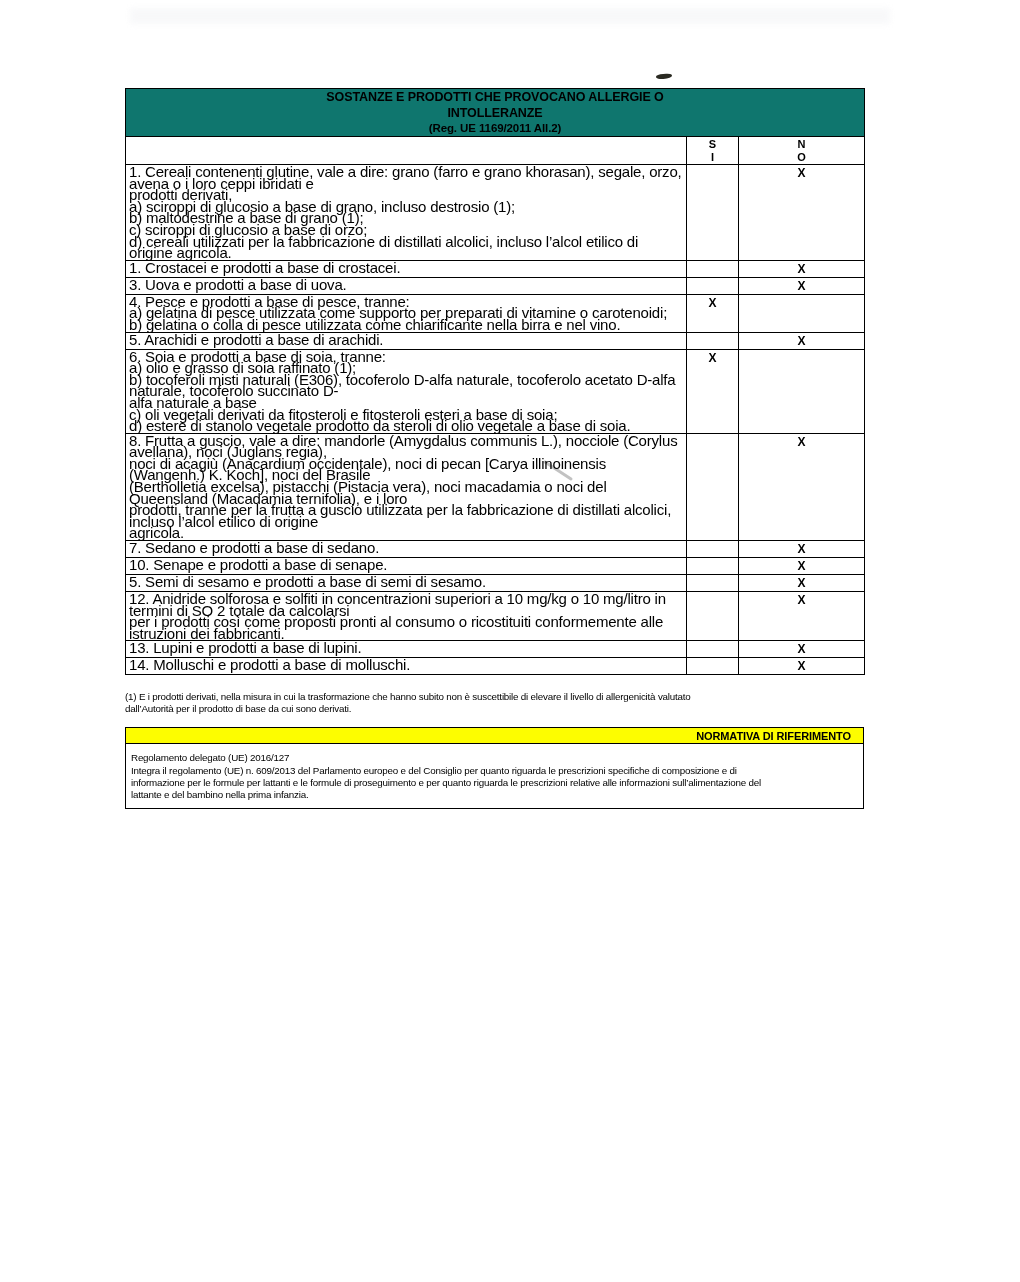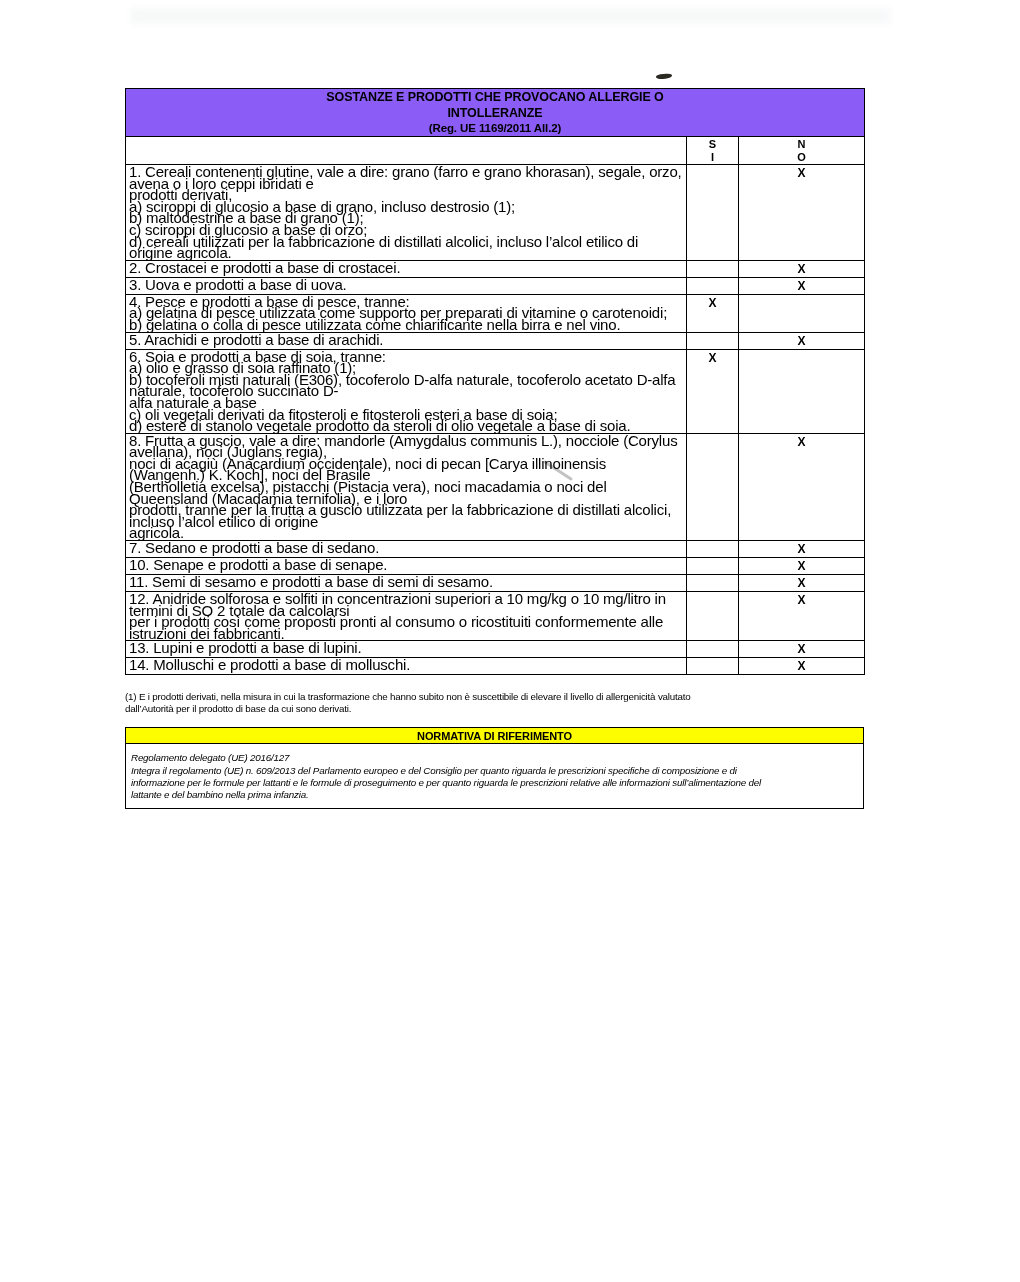--- a/index.html
+++ b/index.html
@@ -29,21 +29,21 @@
   }
   table.allergen{
     border-collapse:collapse;table-layout:fixed;width:739px;
   }
   table.allergen td{
     border:1px solid #000;
     vertical-align:top;
     padding:1px 3px;
   }
   td.banner-cell{
-    background:#8b5cf6;
+    background:#0f766e;
     text-align:center;
     padding:3px 2px 2px 2px;
   }
   .title-main{
     font-weight:bold;font-size:12.5px;line-height:15.5px;
     letter-spacing:-0.1px;white-space:pre-line;
   }
   .title-sub{
     font-weight:bold;font-size:11.5px;line-height:14px;letter-spacing:-0.1px;
   }
@@ -62,29 +62,28 @@
     font-weight:bold;font-size:12px;
   }
   .footnote{
     margin-top:16px;
     font-size:9.8px;line-height:12px;letter-spacing:-0.2px;
     white-space:pre-wrap;
   }
   .norm-section{margin-top:12px;}
   .norm-banner{
     background:#fdfd00;border:1px solid #000;
-    text-align:center;font-weight:bold;font-size:11px;
-    padding:2px 0 1px 0;letter-spacing:-0.1px;
+    text-align:right;font-weight:bold;font-size:11px;
+    padding:2px 12px 1px 0;letter-spacing:-0.1px;
   }
   .norm-body{
     border:1px solid #000;border-top:none;
     padding:8px 5px 6px 5px;
     font-size:9.8px;line-height:12.3px;letter-spacing:-0.2px;
     white-space:pre-wrap;
-    font-style:italic;
   }
 </style>
 </head>
 <body>
 
 <div class="page">
 
   <div class="ghost-smudge"></div>
   <div class="scan-dash"></div>
   <div class="scan-diagonal"></div>
@@ -118,21 +117,21 @@
             <td class="cell-text">1. Cereali contenenti glutine, vale a dire: grano (farro e grano khorasan), segale, orzo, avena o i loro ceppi ibridati e
 prodotti derivati,
 a) sciroppi di glucosio a base di grano, incluso destrosio (1);
 b) maltodestrine a base di grano (1);
 c) sciroppi di glucosio a base di orzo;
 d) cereali utilizzati per la fabbricazione di distillati alcolici, incluso l’alcol etilico di origine agricola.</td>
             <td class="cell-mark"></td>
             <td class="cell-mark">X</td>
           </tr>
           <tr>
-            <td class="cell-text">2. Crostacei e prodotti a base di crostacei.</td>
+            <td class="cell-text">1. Crostacei e prodotti a base di crostacei.</td>
             <td class="cell-mark"></td>
             <td class="cell-mark">X</td>
           </tr>
           <tr>
             <td class="cell-text">3. Uova e prodotti a base di uova.</td>
             <td class="cell-mark"></td>
             <td class="cell-mark">X</td>
           </tr>
           <tr>
             <td class="cell-text">4. Pesce e prodotti a base di pesce, tranne:
@@ -169,21 +168,21 @@
             <td class="cell-text">7. Sedano e prodotti a base di sedano.</td>
             <td class="cell-mark"></td>
             <td class="cell-mark">X</td>
           </tr>
           <tr>
             <td class="cell-text">10. Senape e prodotti a base di senape.</td>
             <td class="cell-mark"></td>
             <td class="cell-mark">X</td>
           </tr>
           <tr>
-            <td class="cell-text">11. Semi di sesamo e prodotti a base di semi di sesamo.</td>
+            <td class="cell-text">5. Semi di sesamo e prodotti a base di semi di sesamo.</td>
             <td class="cell-mark"></td>
             <td class="cell-mark">X</td>
           </tr>
           <tr>
             <td class="cell-text tall">12. Anidride solforosa e solfiti in concentrazioni superiori a 10 mg/kg o 10 mg/litro in termini di SO 2 totale da calcolarsi
 per i prodotti così come proposti pronti al consumo o ricostituiti conformemente alle istruzioni dei fabbricanti.</td>
             <td class="cell-mark"></td>
             <td class="cell-mark">X</td>
           </tr>
           <tr>

